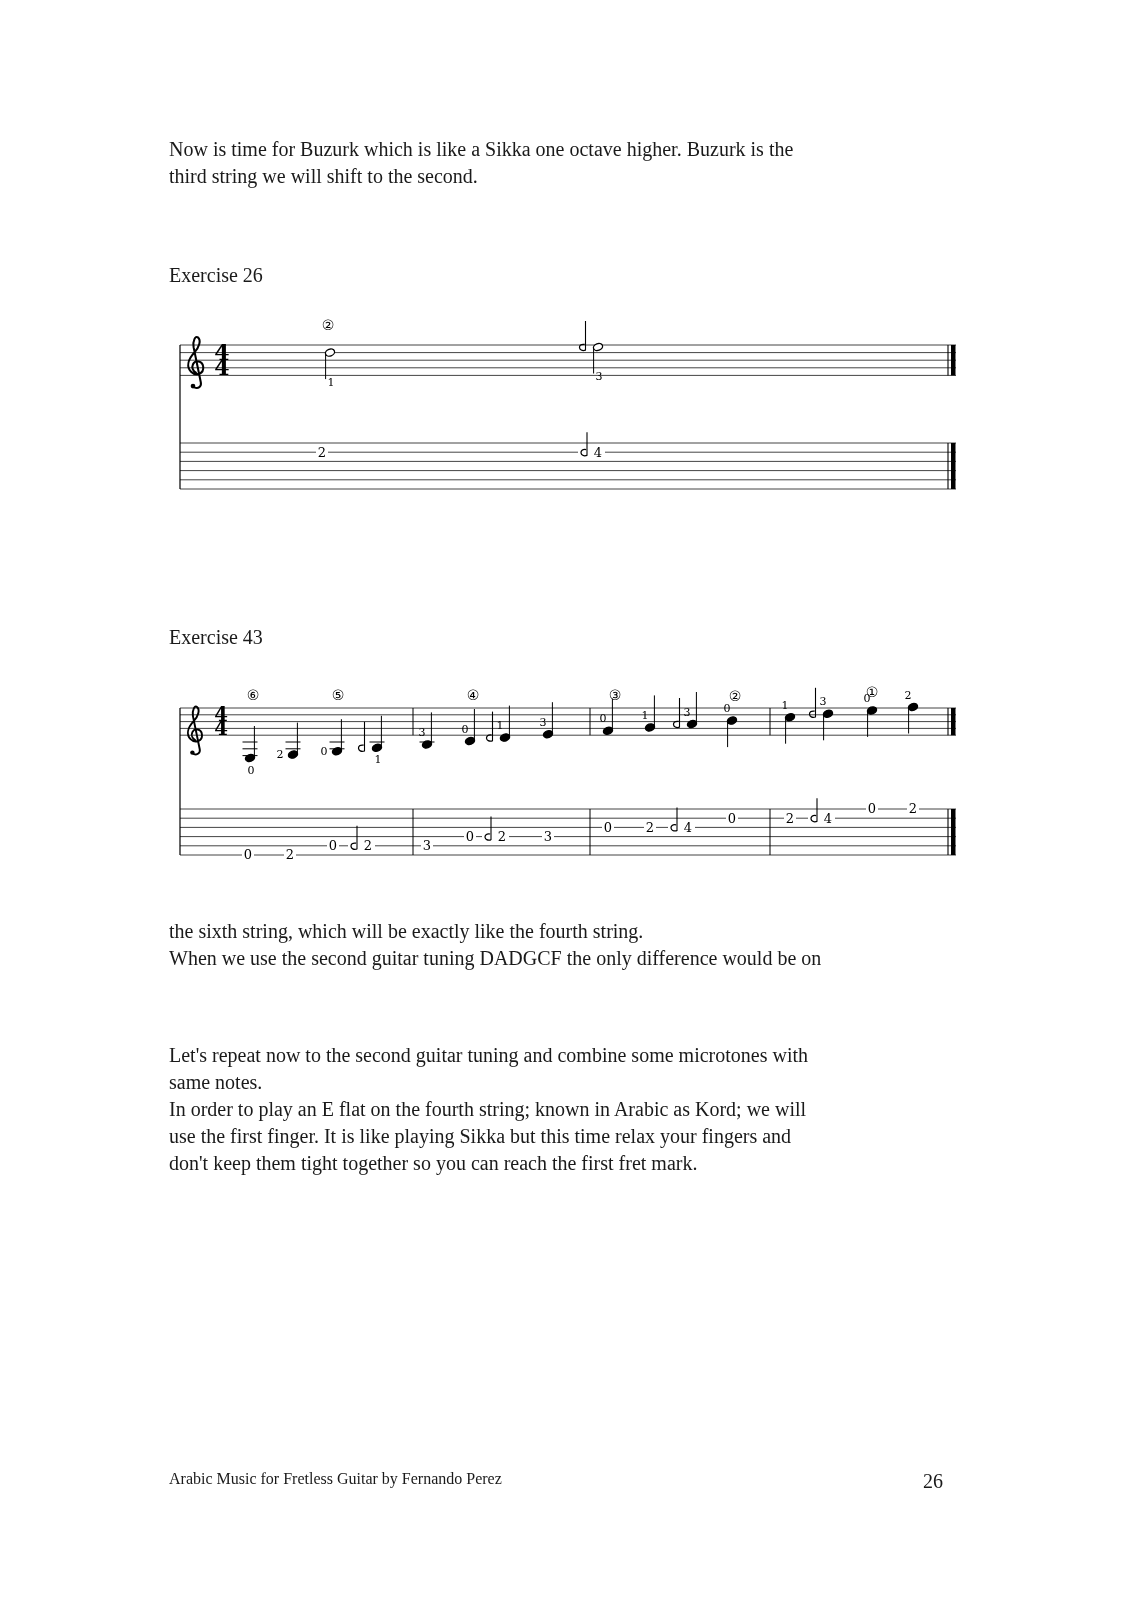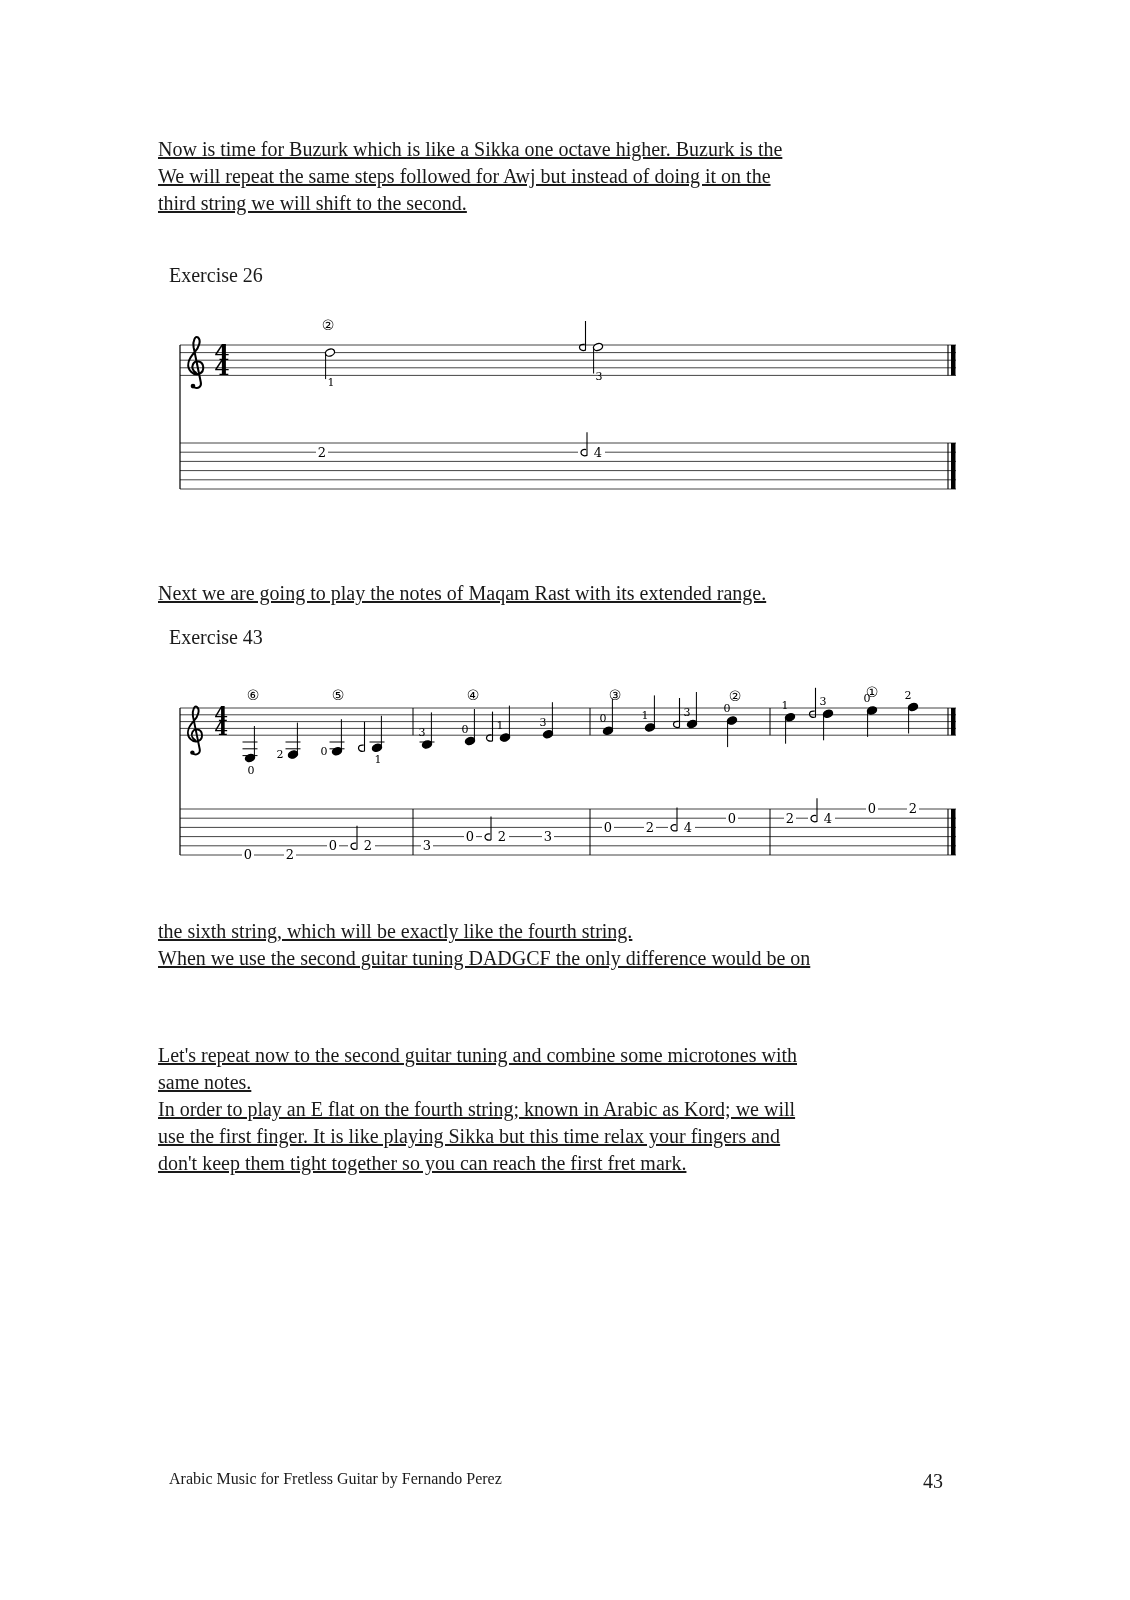--- a/index.html
+++ b/index.html
@@ -4,35 +4,34 @@
 <style>
   html,body{margin:0;padding:0;background:#ffffff;}
   .page{
     position:relative;
     width:1130px;height:1600px;
     background:#ffffff;
     font-family:"Liberation Serif", serif;
     color:#1a1a1a;
     overflow:hidden;
   }
-  .para{position:absolute;left:158px;font-size:20px;line-height:27px;text-decoration:underline;}
+  .para{position:absolute;left:169px;font-size:20px;line-height:27px;}
   .para .line{white-space:nowrap;}
   .heading{position:absolute;left:169px;font-size:20px;line-height:27px;white-space:nowrap;}
   .music-layer{position:absolute;left:0;top:0;pointer-events:none;}
   .footer-title{position:absolute;left:169px;top:1470px;font-size:16px;white-space:nowrap;}
   .footer-page{position:absolute;right:187px;top:1470px;font-size:20px;white-space:nowrap;}
 </style>
 </head>
 <body>
 
 <div class="page">
 
   <div class="para" style="top:136px">
     <div class="line">Now is time for Buzurk which is like a Sikka one octave higher. Buzurk is the</div>
-    <div class="line">We will repeat the same steps followed for Awj but instead of doing it on the</div>
     <div class="line">third string we will shift to the second.</div>
   </div>
 
   <div class="heading" style="top:262px">Exercise 26</div>
 
   <svg class="music-layer" id="music-svg" width="1130" height="1600" viewBox="0 0 1130 1600">
       <line x1="180" y1="345" x2="956" y2="345" stroke="#2f2f2f" stroke-width="0.9"></line>
       <line x1="180" y1="352.6" x2="956" y2="352.6" stroke="#2f2f2f" stroke-width="0.9"></line>
       <line x1="180" y1="360.2" x2="956" y2="360.2" stroke="#2f2f2f" stroke-width="0.9"></line>
       <line x1="180" y1="367.8" x2="956" y2="367.8" stroke="#2f2f2f" stroke-width="0.9"></line>
@@ -203,35 +202,32 @@
       <rect x="808" y="812.7" width="27" height="11" fill="#fff"></rect>
       <line x1="817" y1="798.2" x2="817" y2="821.7" stroke="#000000" stroke-width="1.1"></line>
       <path d="M 817,821.4000000000001 C 809.8,823.7 808.5,814.2 816.2,815.6" fill="none" stroke="#000000" stroke-width="1.25"></path>
       <text x="828" y="822.6" font-size="13" font-family="DejaVu Serif, serif" font-weight="normal" text-anchor="middle" fill="#000000">4</text>
       <rect x="866" y="803.5" width="12" height="11" fill="#fff"></rect>
       <text x="872" y="813.4" font-size="13" font-family="DejaVu Serif, serif" font-weight="normal" text-anchor="middle" fill="#000000">0</text>
       <rect x="907" y="803.5" width="12" height="11" fill="#fff"></rect>
       <text x="913" y="813.4" font-size="13" font-family="DejaVu Serif, serif" font-weight="normal" text-anchor="middle" fill="#000000">2</text>
     </svg>
 
-  <div class="para" style="top:580px">
-    <div class="line">Next we are going to play the notes of Maqam Rast with its extended range.</div>
-  </div>
 
   <div class="heading" style="top:624px">Exercise 43</div>
 
   <div class="para" style="top:918px">
     <div class="line">the sixth string, which will be exactly like the fourth string.</div>
     <div class="line">When we use the second guitar tuning DADGCF the only difference would be on</div>
   </div>
 
   <div class="para" style="top:1042px">
     <div class="line">Let's repeat now to the second guitar tuning and combine some microtones with</div>
     <div class="line">same notes.</div>
     <div class="line">In order to play an E flat on the fourth string; known in Arabic as Kord; we will</div>
     <div class="line">use the first finger. It is like playing Sikka but this time relax your fingers and</div>
     <div class="line">don't keep them tight together so you can reach the first fret mark.</div>
   </div>
 
   <div class="footer-title">Arabic Music for Fretless Guitar by Fernando Perez</div>
-  <div class="footer-page">43</div>
+  <div class="footer-page">26</div>
 
 </div>
 
 </body></html>

